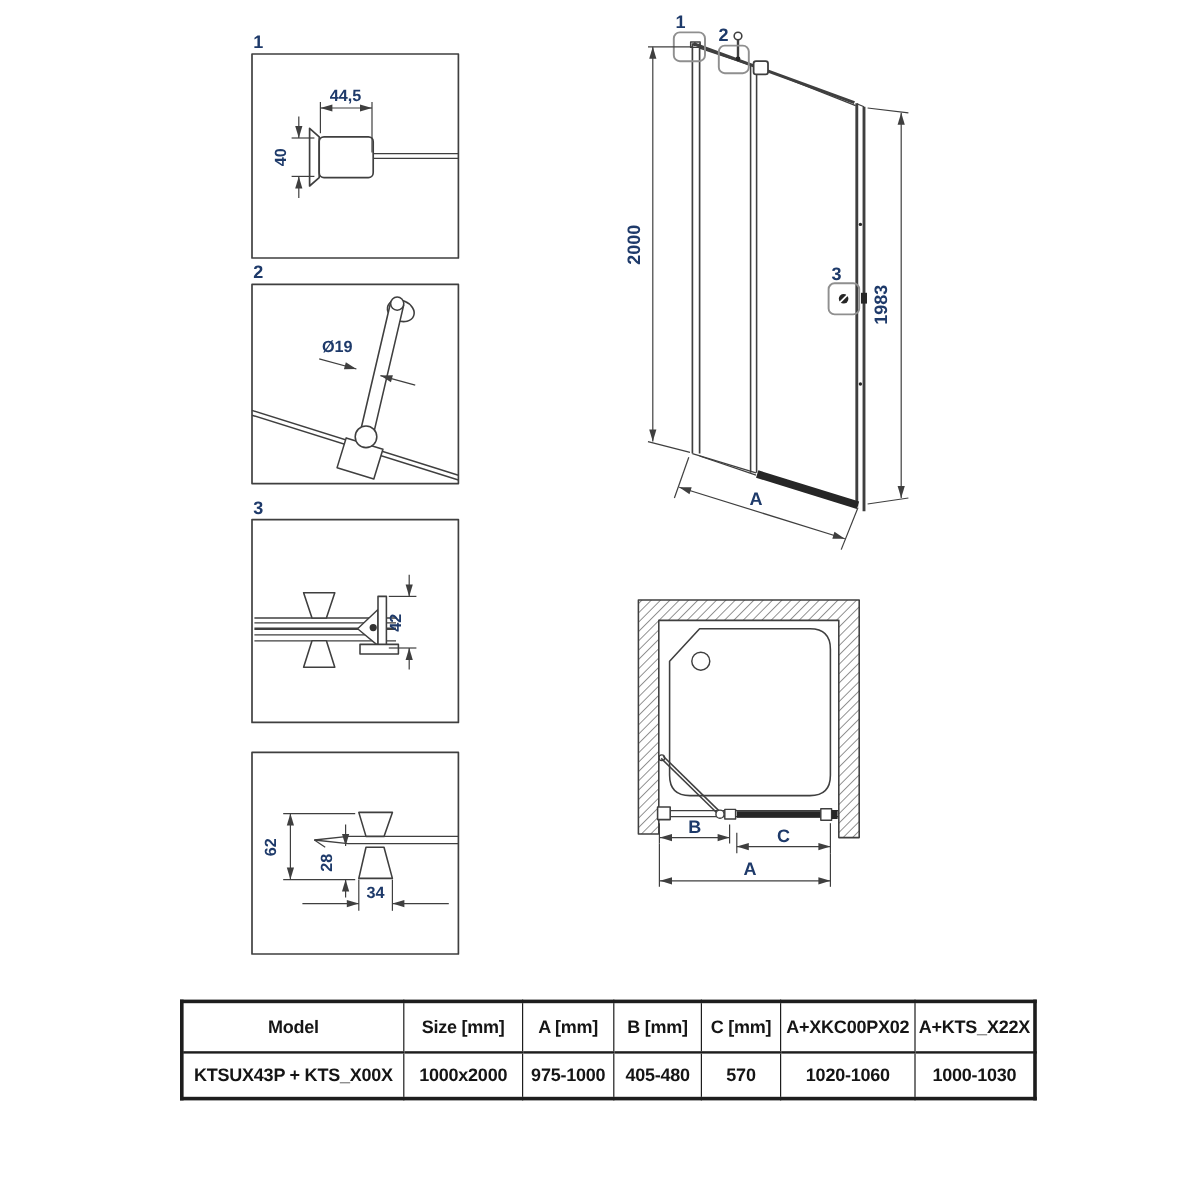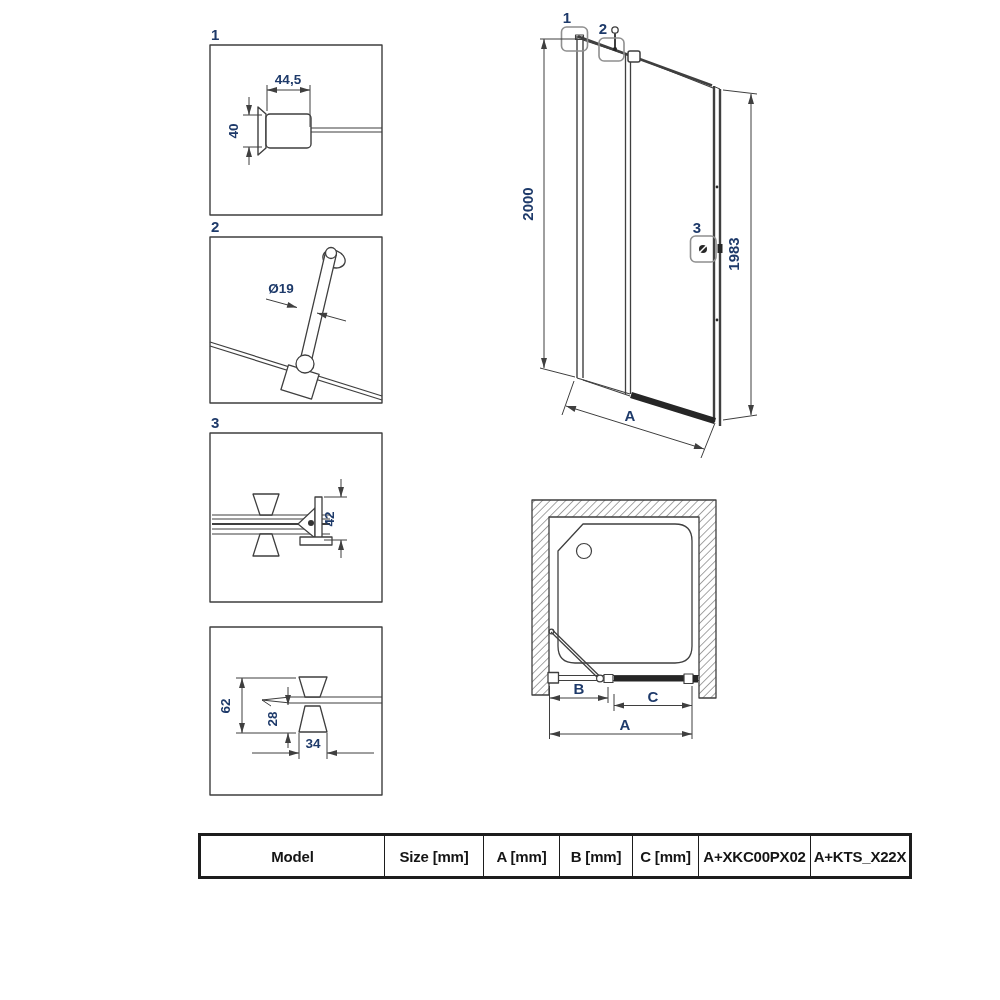--- a/index.html
+++ b/index.html
@@ -2,21 +2,21 @@
 <html><head>
 <meta charset="utf-8">
 <style>
   html,body{margin:0;padding:0;background:#ffffff;}
   #page{position:relative;width:1000px;height:1000px;background:#fff;overflow:hidden;
         font-family:"Liberation Sans",sans-serif;}
   #drawing{position:absolute;left:0;top:0;}
   svg text{font-family:"Liberation Sans",sans-serif;font-weight:bold;}
   .dimtxt{fill:#1e3a6a;}
   
-  #spec-table-wrap{position:absolute;left:150px;top:833px;margin-left:48px;}
+  #spec-table-wrap{position:absolute;left:150px;top:833px;}
   table.spec{border-collapse:collapse;table-layout:fixed;width:711px;
              font-family:"Liberation Sans",sans-serif;}
   table.spec th,table.spec td{
      border:1.6px solid #1d1d1d;text-align:center;vertical-align:middle;
      font-size:15px;font-weight:bold;color:#151515;padding:0;letter-spacing:-0.2px;
      white-space:nowrap;overflow:hidden;}
   table.spec{border:3px solid #1d1d1d;}
   table.spec thead th{height:40px;border-bottom:2.6px solid #1d1d1d;}
   table.spec tbody td{height:36px;}
 </style>
@@ -291,17 +291,26 @@
         <th>Model</th>
         <th>Size [mm]</th>
         <th>A [mm]</th>
         <th>B [mm]</th>
         <th>C [mm]</th>
         <th>A+XKC00PX02</th>
         <th>A+KTS_X22X</th>
       </tr>
     </thead>
     <tbody>
+      <tr>
+        <td>KTSUX43P + KTS_X00X</td>
+        <td>1000x2000</td>
+        <td>975-1000</td>
+        <td>405-480</td>
+        <td>570</td>
+        <td>1020-1060</td>
+        <td>1000-1030</td>
+      </tr>
     </tbody>
   </table>
 </div>
 
 </div>
 
 </body></html>

